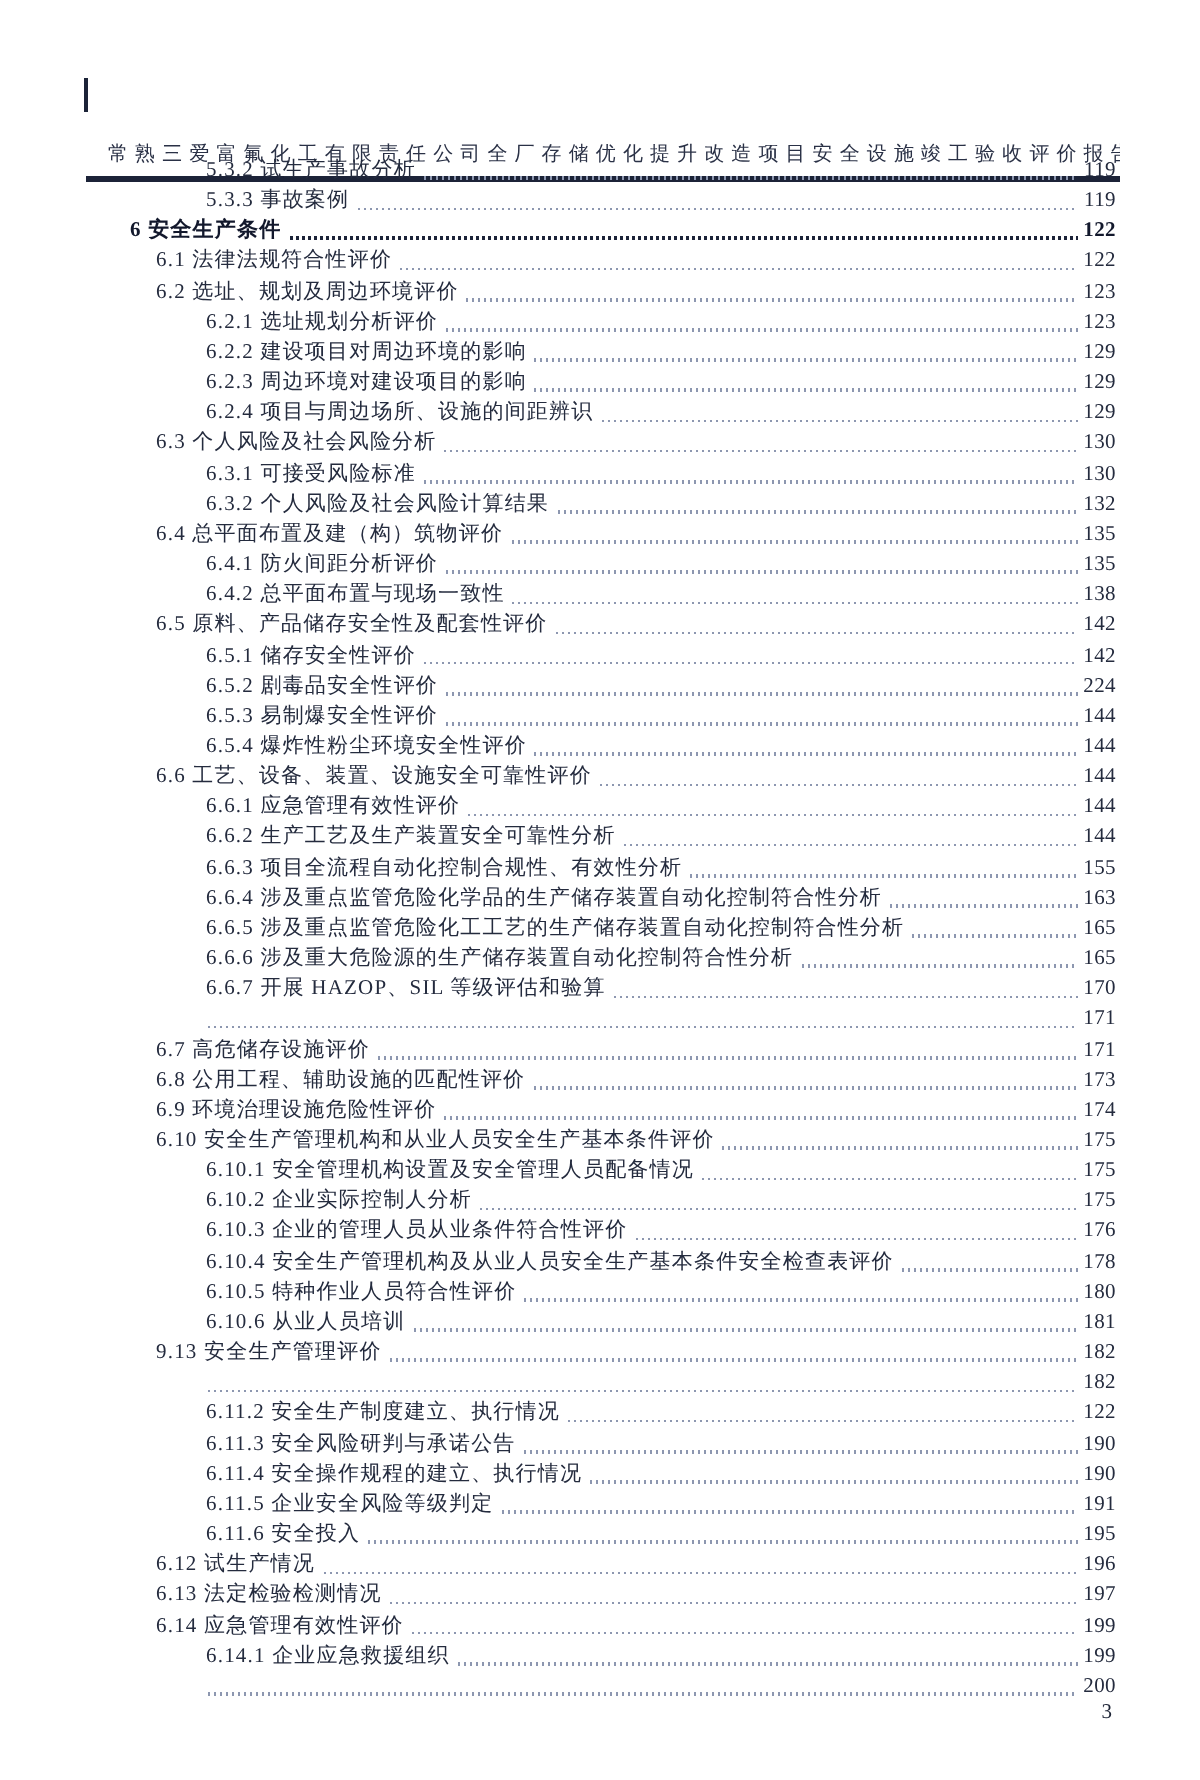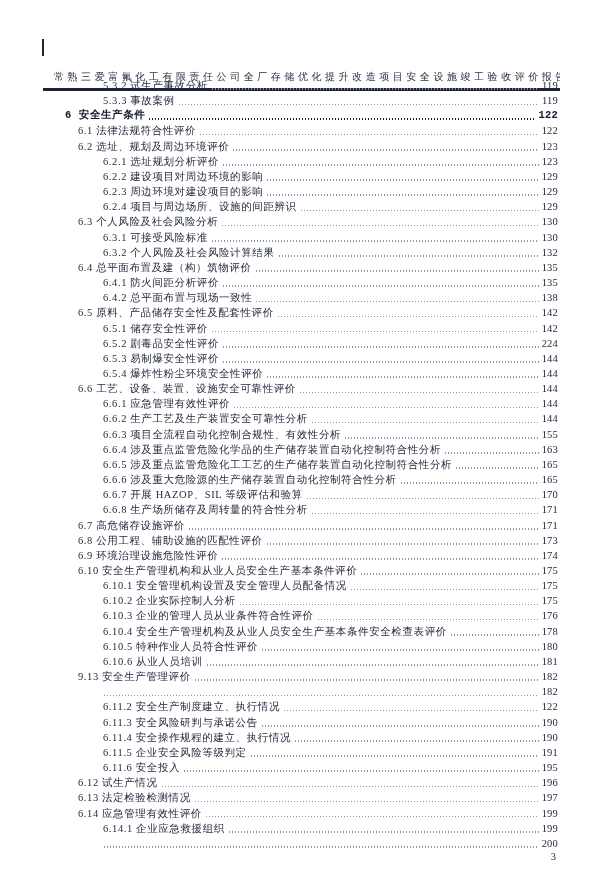--- a/index.html
+++ b/index.html
@@ -73,21 +73,21 @@
     margin:0 3px 3.2px 1px;
     background-image:repeating-linear-gradient(to right,var(--leader-color) 0 1px,transparent 1px 3px);
   }
   .row .pg{
     flex:0 0 auto;
     letter-spacing:0.2px;
   }
   .row.lvl1{padding-left:22px;}
   .row.lvl2{padding-left:35px;}
   .row.lvl3{padding-left:60px;}
-  .row.bold{font-weight:bold;color:var(--bold-color);font-family:Liberation Mono, monospace;}
+  .row.bold{font-weight:bold;color:var(--bold-color);}
   .row.bold .leader{
     height:2px;
     margin-bottom:3px;
     background-image:repeating-linear-gradient(to right,var(--rule-color) 0 1.3px,transparent 1.3px 3px);
   }
   
   .footer{
     position:absolute;
     right:44px;
     top:851px;
@@ -241,21 +241,20 @@
         <span class="label">6.6.6 涉及重大危险源的生产储存装置自动化控制符合性分析</span>
         <span class="leader"></span>
         <span class="pg">165</span>
       </div>
       <div class="row lvl3">
         <span class="label">6.6.7 开展 HAZOP、SIL 等级评估和验算</span>
         <span class="leader"></span>
         <span class="pg">170</span>
       </div>
       <div class="row lvl3">
-        <span class="label">6.6.8 生产场所储存及周转量的符合性分析</span>
         <span class="leader"></span>
         <span class="pg">171</span>
       </div>
       <div class="row lvl2">
         <span class="label">6.7 高危储存设施评价</span>
         <span class="leader"></span>
         <span class="pg">171</span>
       </div>
       <div class="row lvl2">
         <span class="label">6.8 公用工程、辅助设施的匹配性评价</span>

